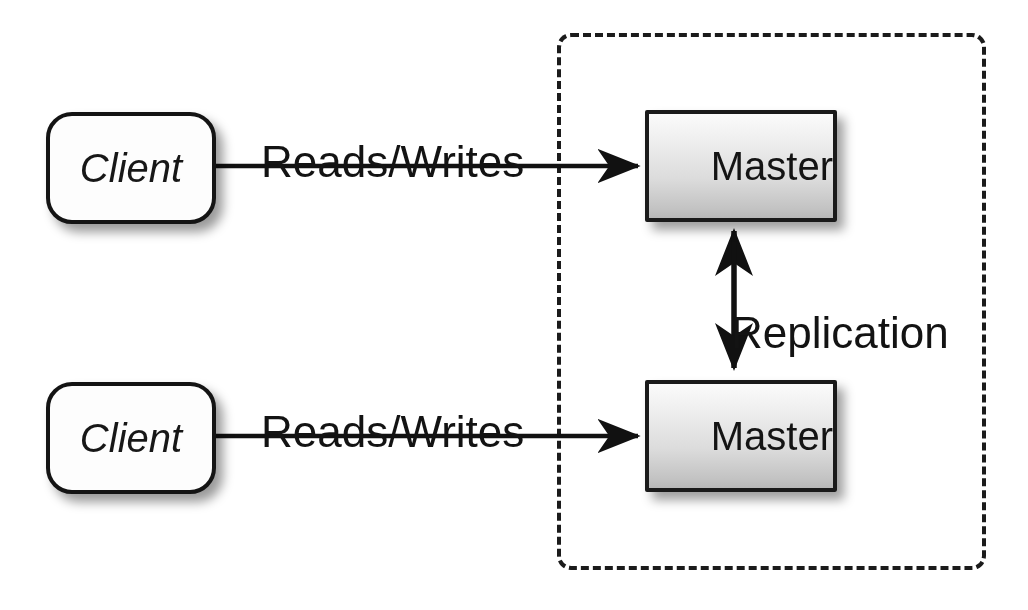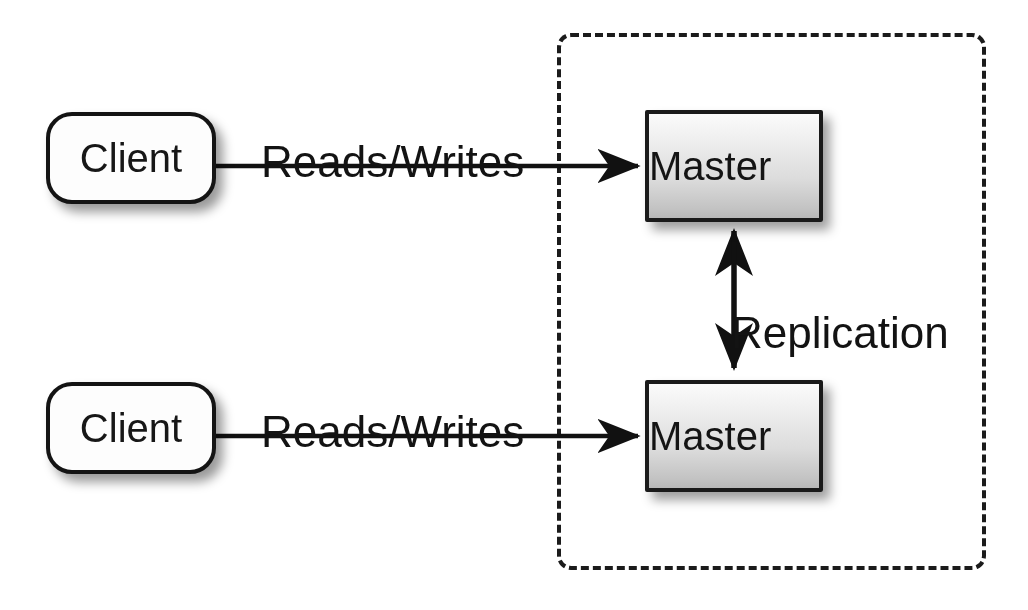--- a/index.html
+++ b/index.html
@@ -29,51 +29,52 @@
     box-sizing: border-box;
     border: 4px dashed #1b1b1b;
     border-radius: 14px;
     background: transparent;
   }
 
   
   .client-node {
     position: absolute;
     width: 170px;
-    height: 92px;
+    height: 112px;
     box-sizing: border-box;
     background: #fdfdfd;
     border: 4px solid #141414;
     border-radius: 26px;
     display: flex;
     align-items: center;
     justify-content: center;
     box-shadow: 7px 8px 11px rgba(0,0,0,0.40);
+    font-style: italic;
   }
   .client-node .node-label {
     font-size: 40px;
     color: #171717;
     line-height: 1;
     letter-spacing: 0px;
   }
   #client-top    { left: 46px;  top: 112px; }
   #client-bottom { left: 46px;  top: 382px; }
 
   
   .master-node {
     position: absolute;
-    width: 178px;
+    width: 192px;
     height: 112px;
     box-sizing: border-box;
     border: 4px solid #1a1a1a;
     border-radius: 2px;
     background: linear-gradient(to bottom, #fbfbfb 0%, #f2f2f2 18%, #dcdcdc 62%, #c2c2c2 92%, #b8b8b8 100%);
     display: flex;
     align-items: center;
-    justify-content: flex-start;
+    justify-content: flex-end;
     box-shadow: 7px 8px 11px rgba(0,0,0,0.38);
   }
   .master-node .node-label {
     font-size: 40px;
     color: #141414;
     line-height: 1;
   }
   #master-top    { left: 645px; top: 110px; }
   #master-bottom { left: 645px; top: 380px; }
 

